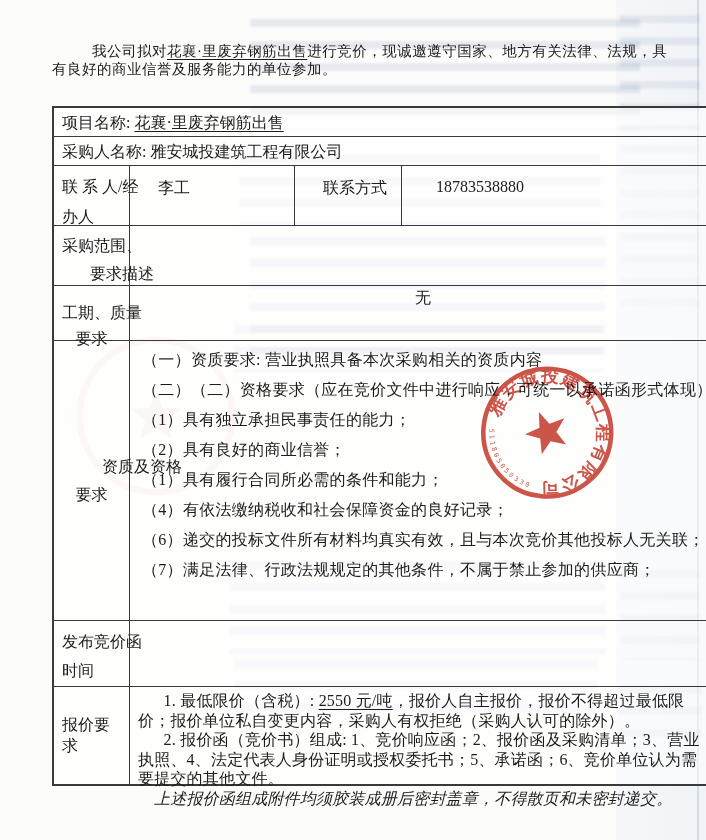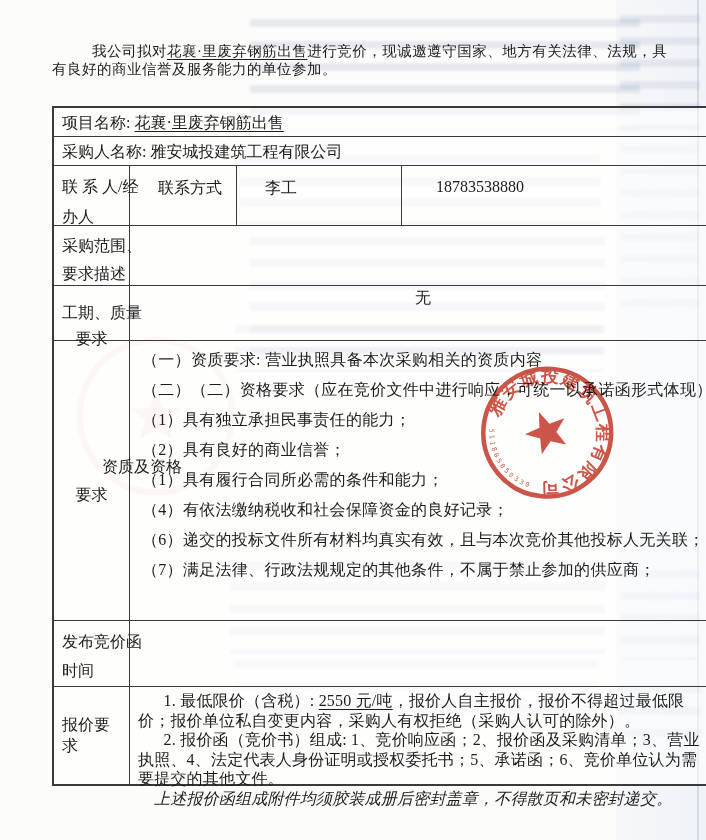--- a/index.html
+++ b/index.html
@@ -81,30 +81,30 @@
 
     <div class="trow r2">
       <div class="full-cell">采购人名称: 雅安城投建筑工程有限公司</div>
     </div>
 
     <div class="trow r3">
       <div class="cell lbl">
         <div class="lbl-line">联 系 人/经</div>
         <div class="lbl-line">办人</div>
       </div>
+      <div class="cell c-name" style="padding-top:12px;">李工</div>
       <div class="cell c-ctlbl" style="padding-top:12px;">联系方式</div>
-      <div class="cell c-name" style="padding-top:12px;">李工</div>
       <div class="cell val" style="padding-top:12px;padding-left:14px;">18783538880</div>
     </div>
 
 
     <div class="trow r5">
       <div class="cell lbl">
         <div class="lbl-line" style="line-height:28px;">采购范围、</div>
-        <div class="lbl-line" style="line-height:28px;">要求描述</div>
+        <div class="lbl-line" style="line-height:28px;margin-left:28px;">要求描述</div>
       </div>
     </div>
 
     <div class="trow r6">
       <div class="cell lbl" style="padding-top:14px;">
         <div class="lbl-line" style="line-height:26px;">工期、质量</div>
         <div class="lbl-line" style="line-height:26px;text-align:center;">要求</div>
       </div>
       <div class="cell val none-val">无</div>
     </div>

